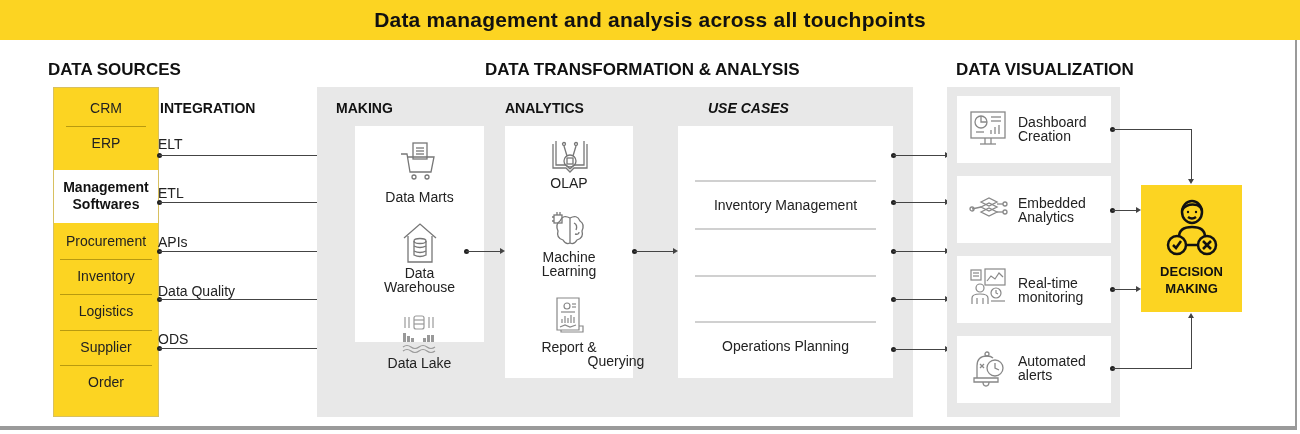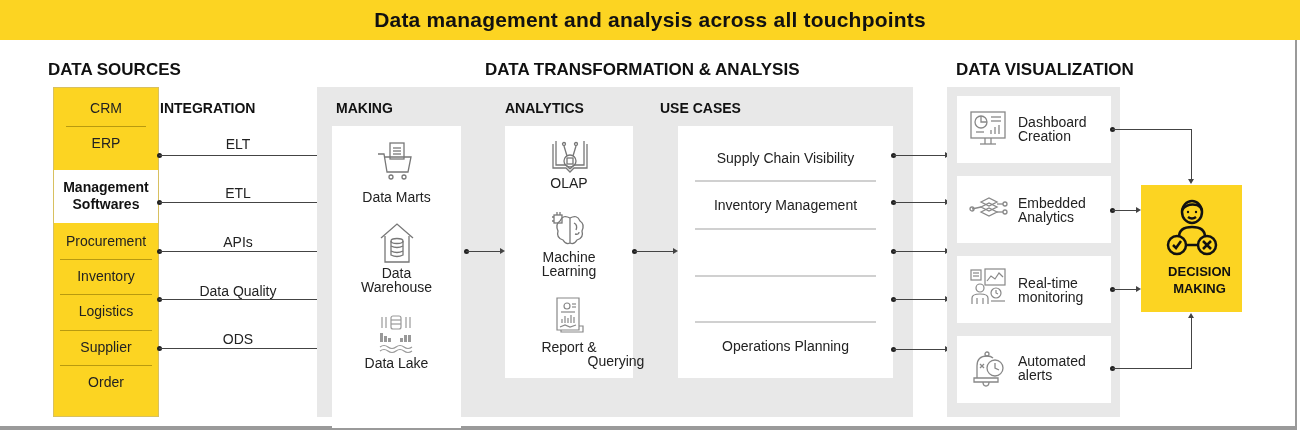--- a/index.html
+++ b/index.html
@@ -6,38 +6,38 @@
   body{width:1300px;height:434px;position:relative;overflow:hidden;background:#fff;font-family:"Liberation Sans","DejaVu Sans",sans-serif;color:#222;}
   .header{position:absolute;left:0;top:0;width:1300px;height:40px;background:#fcd422;display:flex;align-items:center;justify-content:center;}
   .header span{font-size:21px;font-weight:bold;color:#111;letter-spacing:0.2px;}
   .frame{position:absolute;left:0;top:40px;width:1297px;height:390px;border-right:2px solid #9a9a9a;border-bottom:4px solid #9a9a9a;box-sizing:border-box;}
   .sec-title{position:absolute;font-size:17px;font-weight:bold;color:#111;white-space:nowrap;}
   .sources{position:absolute;left:53px;top:87px;width:106px;height:330px;background:#fcd422;border:1px solid #d8c060;box-sizing:border-box;}
   .src-item{position:absolute;left:0;width:100%;text-align:center;font-size:14px;color:#222;}
   .src-div{position:absolute;left:6px;width:92px;height:1px;background:#b89a10;}
   .src-white{position:absolute;left:0;width:104px;height:53px;top:82px;background:#fff;}
   .src-bold{font-weight:bold;color:#111;line-height:17px;}
-  .int-label{position:absolute;font-size:14px;color:#222;text-align:center;width:160px;}
+  .int-label{position:absolute;font-size:14px;color:#222;text-align:left;width:160px;}
   .line{position:absolute;height:1px;background:#444;}
   .dot{position:absolute;width:5px;height:5px;border-radius:50%;background:#222;}
   .arrowhead{position:absolute;width:0;height:0;border-top:3px solid transparent;border-bottom:3px solid transparent;border-left:5px solid #444;}
   .vline{position:absolute;width:1px;background:#444;}
   .arrowdown{position:absolute;width:0;height:0;border-left:3px solid transparent;border-right:3px solid transparent;border-top:5px solid #444;}
   .arrowup{position:absolute;width:0;height:0;border-left:3px solid transparent;border-right:3px solid transparent;border-bottom:5px solid #444;}
   .gray-panel{position:absolute;background:#e8e8e8;}
   .white-box{position:absolute;background:#fff;}
   .col-title{position:absolute;font-size:14px;font-weight:bold;color:#111;}
   .item-label{position:absolute;font-size:14px;color:#222;text-align:center;line-height:15px;}
   .icon{position:absolute;}
   .uc-item{position:absolute;left:0;width:100%;text-align:center;font-size:14px;color:#222;}
   .uc-div{position:absolute;left:17px;width:181px;height:2px;background:#d0d0d0;}
   .viz-box{position:absolute;left:957px;width:154px;height:67px;background:#fff;}
   .viz-label{position:absolute;left:61px;font-size:14px;color:#222;line-height:14px;}
   .decision{position:absolute;left:1141px;top:185px;width:101px;height:127px;background:#fcd422;}
-  .decision-label{position:absolute;left:0;width:100%;text-align:center;font-size:13px;font-weight:bold;color:#111;line-height:17px;top:78px;padding-left:8px;}
+  .decision-label{position:absolute;left:0;width:100%;text-align:center;font-size:13px;font-weight:bold;color:#111;line-height:17px;top:78px;}
 </style>
 </head>
 <body>
 
 <div class="header">
   <span>Data management and analysis across all touchpoints</span>
 </div>
 <div class="frame"></div>
 
 <div class="sec-title" style="left:48px;top:60px;">DATA SOURCES</div>
@@ -92,21 +92,21 @@
 </div>
 <div>
   <div class="dot" style="left:157px;top:346px;"></div>
     <div class="line" style="left:159px;top:348px;width:173px;"></div>
     <div class="arrowhead" style="left:332px;top:345px;"></div>
 </div>
 
 <div class="gray-panel" style="left:317px;top:87px;width:596px;height:330px;"></div>
 
 <div class="col-title" style="left:336px;top:100px;width:128px;">MAKING</div>
-<div class="white-box" style="left:332px;top:126px;width:129px;height:302px;">
+<div class="white-box" style="left:355px;top:126px;width:129px;height:216px;">
   <svg class="icon" style="left:44px;top:14px;" width="40" height="44" viewBox="0 0 40 44">
     <g fill="none" stroke="#777" stroke-width="1.3">
       <rect x="14" y="3" width="14" height="16"></rect>
       <line x1="17" y1="8" x2="25" y2="8"></line>
         <line x1="17" y1="11" x2="25" y2="11"></line>
         <line x1="17" y1="14" x2="25" y2="14"></line>
       <path d="M2 14 L8 14 L11 32 L32 32 L35 17 L9 17"></path>
       <circle cx="15" cy="37" r="2"></circle>
         <circle cx="28" cy="37" r="2"></circle>
     </g>
@@ -205,23 +205,22 @@
   <div class="item-label" style="left:0;width:128px;top:214px;">Report &amp;</div>
   <div class="item-label" style="left:0;width:128px;top:228px;margin-left:47px;">Querying</div>
 </div>
 
 <div>
   <div class="dot" style="left:632px;top:249px;"></div>
     <div class="line" style="left:634px;top:251px;width:39px;"></div>
     <div class="arrowhead" style="left:673px;top:248px;"></div>
 </div>
 
-<div class="col-title" style="left:660px;top:100px;width:215px;">USE CASES</div>
+<div class="col-title" style="left:708px;top:100px;width:215px;font-style:italic;">USE CASES</div>
 <div class="white-box" style="left:678px;top:126px;width:215px;height:252px;">
-  <div class="uc-item" style="top:24px;">Supply Chain Visibility</div>
   <div class="uc-div" style="top:54px;"></div>
   <div class="uc-item" style="top:71px;">Inventory Management</div>
   <div class="uc-div" style="top:102px;"></div>
   <div class="uc-div" style="top:149px;"></div>
   <div class="uc-div" style="top:195px;"></div>
   <div class="uc-item" style="top:212px;">Operations Planning</div>
 </div>
 
 <div>
   <div class="dot" style="left:891px;top:153px;"></div>

